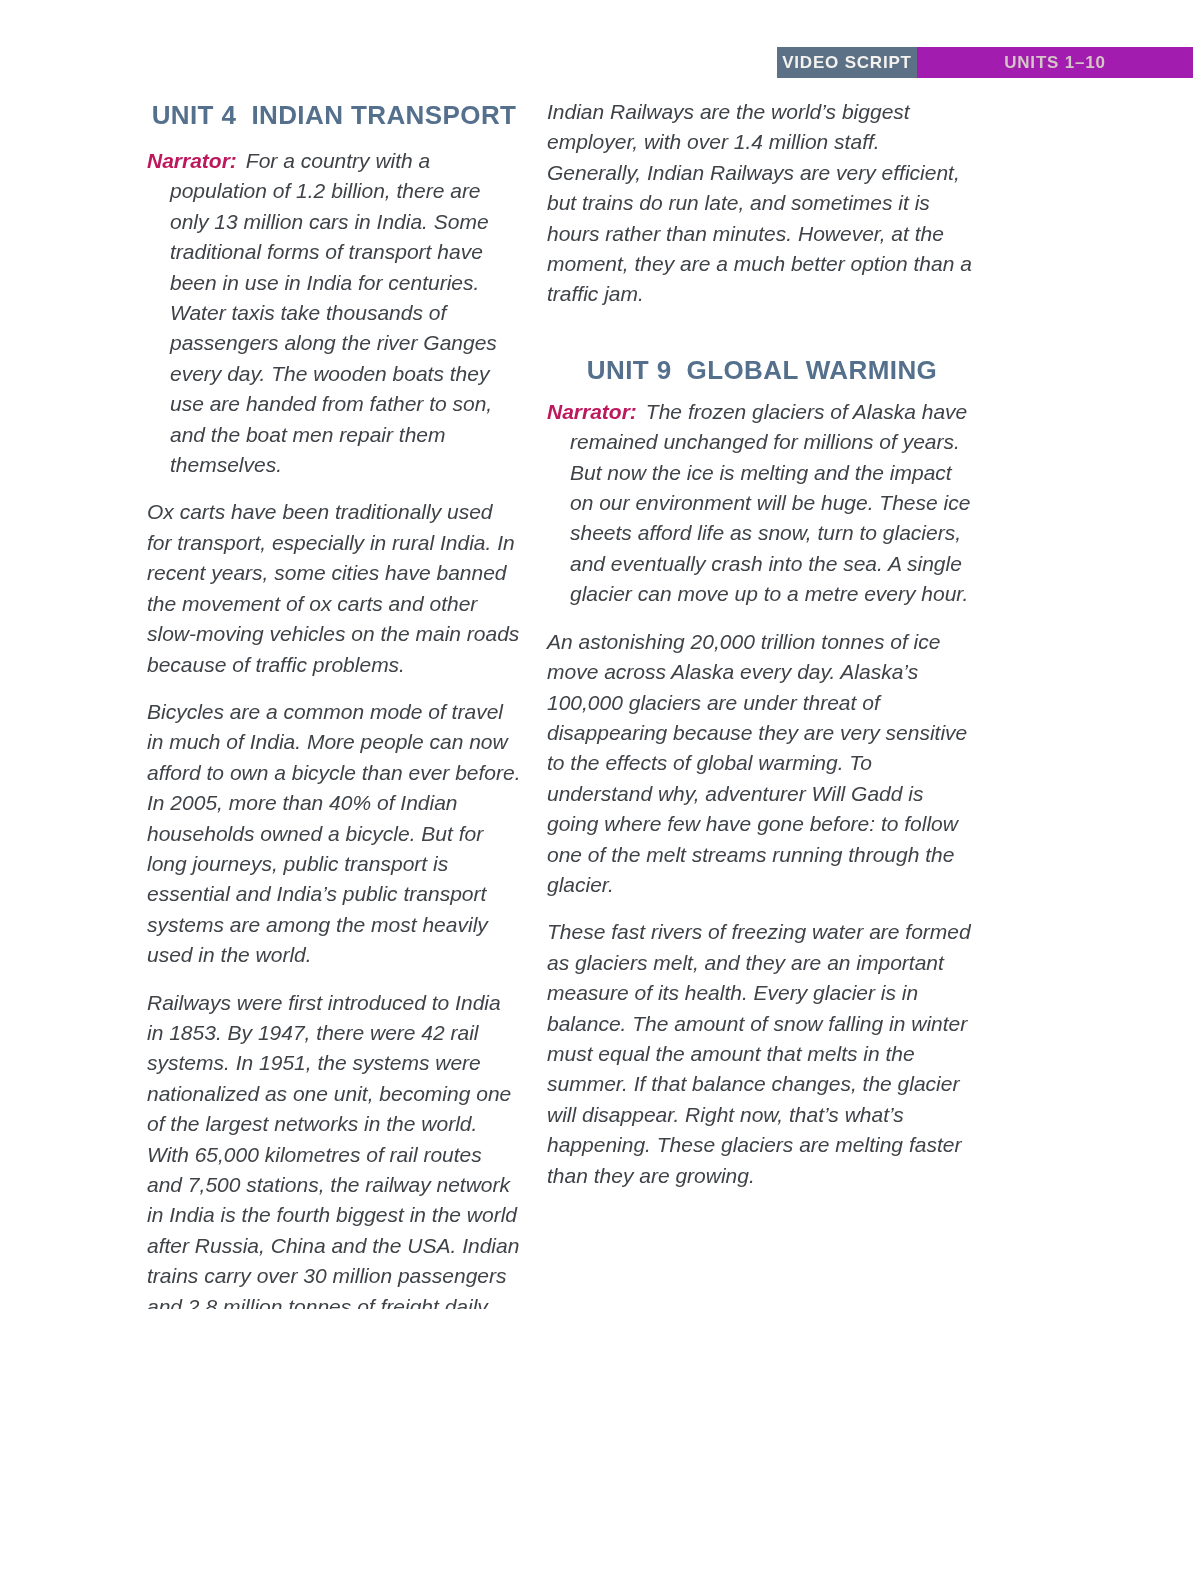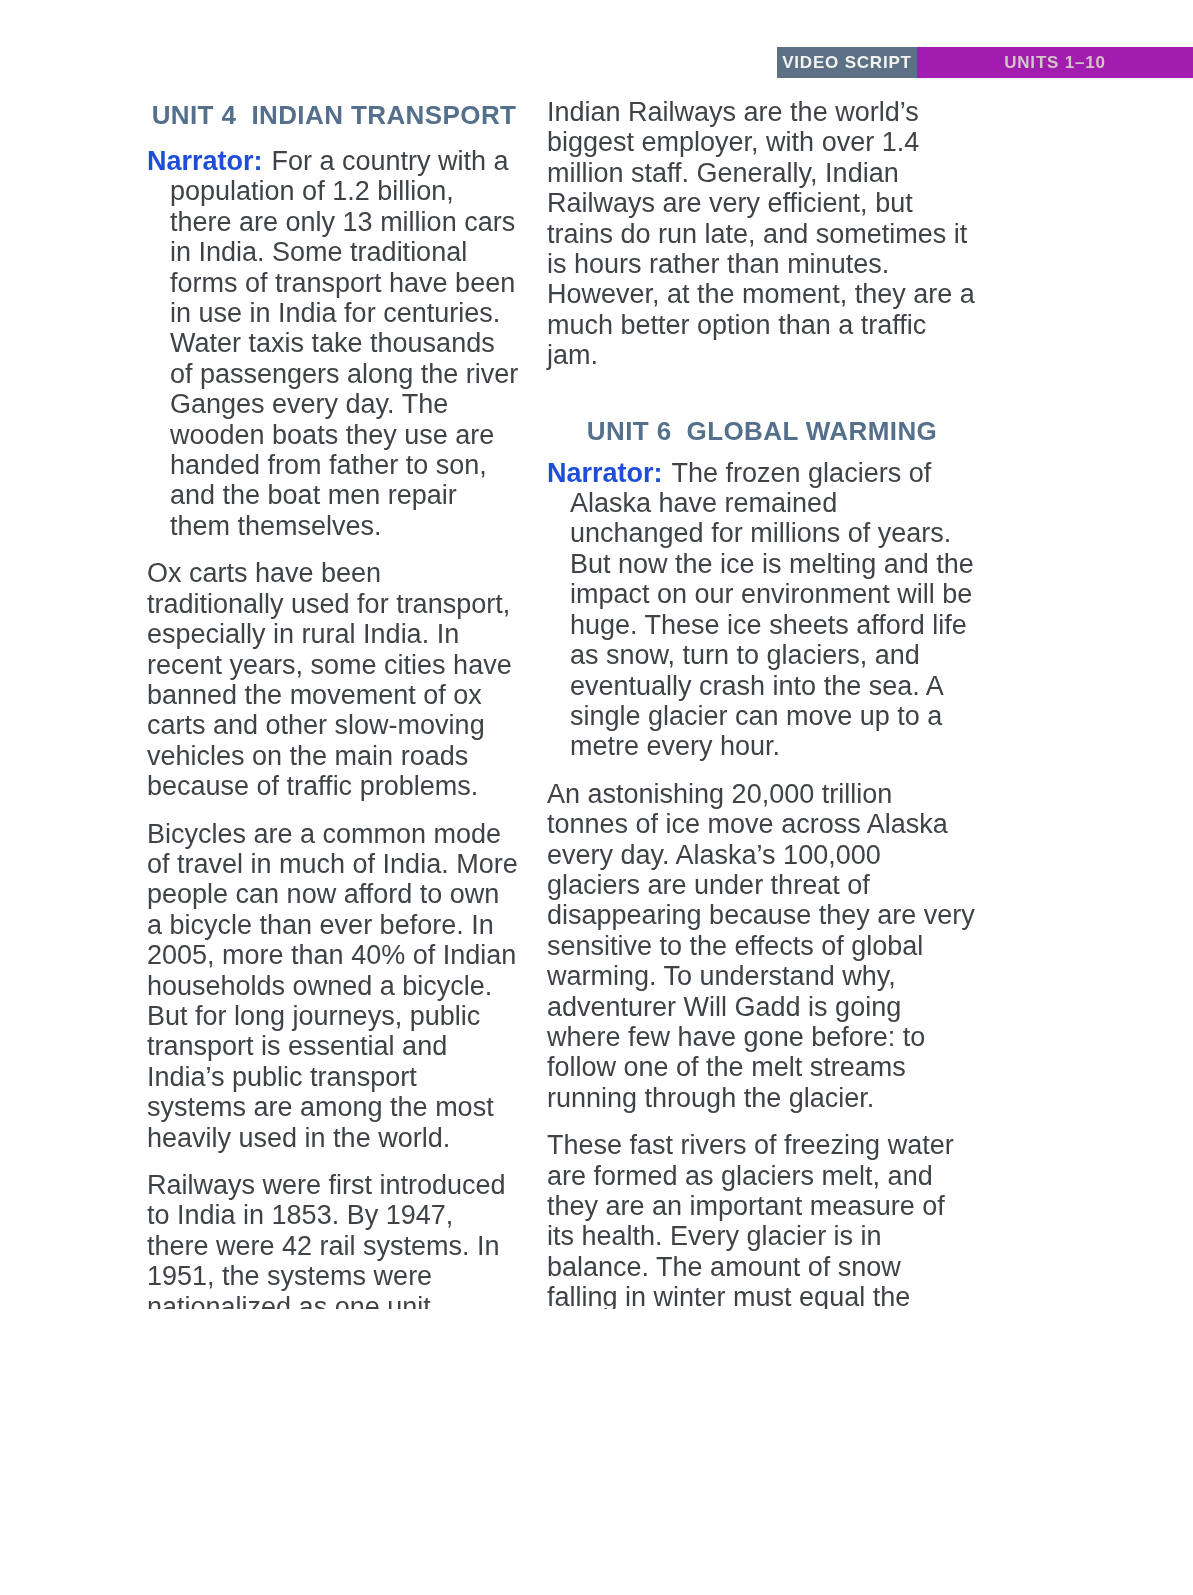--- a/index.html
+++ b/index.html
@@ -56,32 +56,33 @@
     color: #54708c;
     letter-spacing: 0.4px;
     margin: 0 0 16px 0;
     white-space: nowrap;
     text-align: center;
   }
   .unit-title .t-name { margin-left: 15px; }
   .col-right .unit-title { margin-top: 45px; margin-bottom: 12px; }
 
   .col p {
-    font-size: 27px;
+    font-size: 21px;
     line-height: 30.4px;
     color: #3f4347;
     margin: 0 0 17px 0;
+    font-style: italic;
   }
   .body-para { margin-left: 23px; }
   .narrator {
     padding-left: 23px;
     text-indent: -23px;
   }
   .narrator .narr-label {
-    color: #1d4ed8;
+    color: #be185d;
     font-weight: bold;
     margin-right: 9px;
   }
 
   
   .footer-left {
     position: absolute;
     top: 1524px;
     right: 346px;
     font-size: 11px;
@@ -137,21 +138,21 @@
       <span class="narr-label">Narrator:</span><span>For a country with a population of 1.2 billion, there are only 13 million cars in India. Some traditional forms of transport have been in use in India for centuries. Water taxis take thousands of passengers along the river Ganges every day. The wooden boats they use are handed from father to son, and the boat men repair them themselves.</span>
     </p>
     <p class="body-para">Ox carts have been traditionally used for transport, especially in rural India. In recent years, some cities have banned the movement of ox carts and other slow-moving vehicles on the main roads because of traffic problems.</p>
     <p class="body-para">Bicycles are a common mode of travel in much of India. More people can now afford to own a bicycle than ever before. In 2005, more than 40% of Indian households owned a bicycle. But for long journeys, public transport is essential and India’s public transport systems are among the most heavily used in the world.</p>
     <p class="body-para">Railways were first introduced to India in 1853. By 1947, there were 42 rail systems. In 1951, the systems were nationalized as one unit, becoming one of the largest networks in the world. With 65,000 kilometres of rail routes and 7,500 stations, the railway network in India is the fourth biggest in the world after Russia, China and the USA. Indian trains carry over 30 million passengers and 2.8 million tonnes of freight daily.</p>
   </div>
 
   <div class="col col-right">
     <p class="body-para">Indian Railways are the world’s biggest employer, with over 1.4 million staff. Generally, Indian Railways are very efficient, but trains do run late, and sometimes it is hours rather than minutes. However, at the moment, they are a much better option than a traffic jam.</p>
     <h2 class="unit-title">
-      <span>UNIT 6</span><span class="t-name">GLOBAL WARMING</span>
+      <span>UNIT 9</span><span class="t-name">GLOBAL WARMING</span>
     </h2>
     <p class="narrator">
       <span class="narr-label">Narrator:</span><span>The frozen glaciers of Alaska have remained unchanged for millions of years. But now the ice is melting and the impact on our environment will be huge. These ice sheets afford life as snow, turn to glaciers, and eventually crash into the sea. A single glacier can move up to a metre every hour.</span>
     </p>
     <p class="body-para">An astonishing 20,000 trillion tonnes of ice move across Alaska every day. Alaska’s 100,000 glaciers are under threat of disappearing because they are very sensitive to the effects of global warming. To understand why, adventurer Will Gadd is going where few have gone before: to follow one of the melt streams running through the glacier.</p>
     <p class="body-para">These fast rivers of freezing water are formed as glaciers melt, and they are an important measure of its health. Every glacier is in balance. The amount of snow falling in winter must equal the amount that melts in the summer. If that balance changes, the glacier will disappear. Right now, that’s what’s happening. These glaciers are melting faster than they are growing.</p>
   </div>
 
   <div class="footer-left">
     <span class="brand"><span>UNL</span><span class="logo-o">O</span><span>CK</span></span><span class="series-title">READING AND WRITING SKILLS</span><span class="series-level">3</span>

